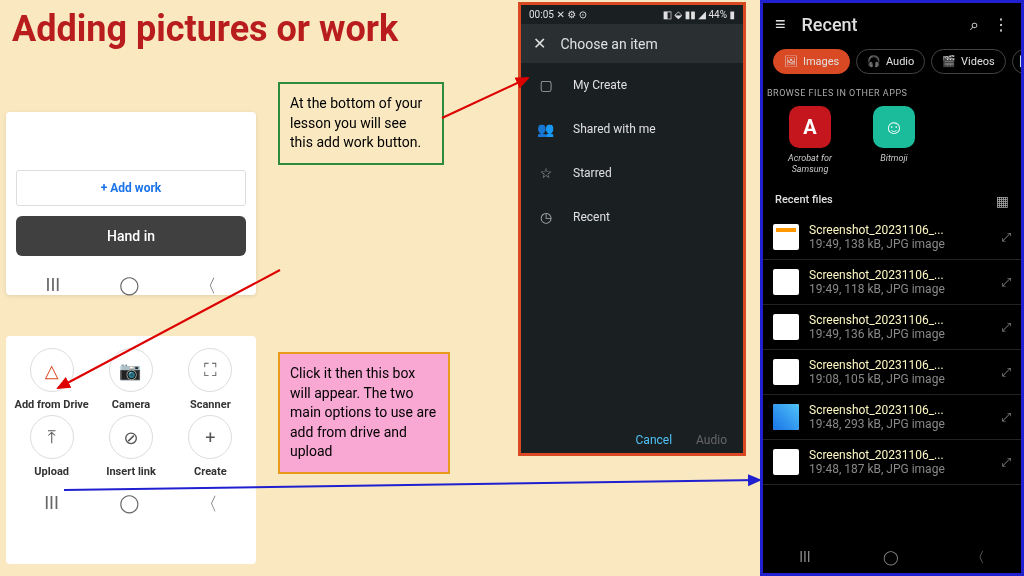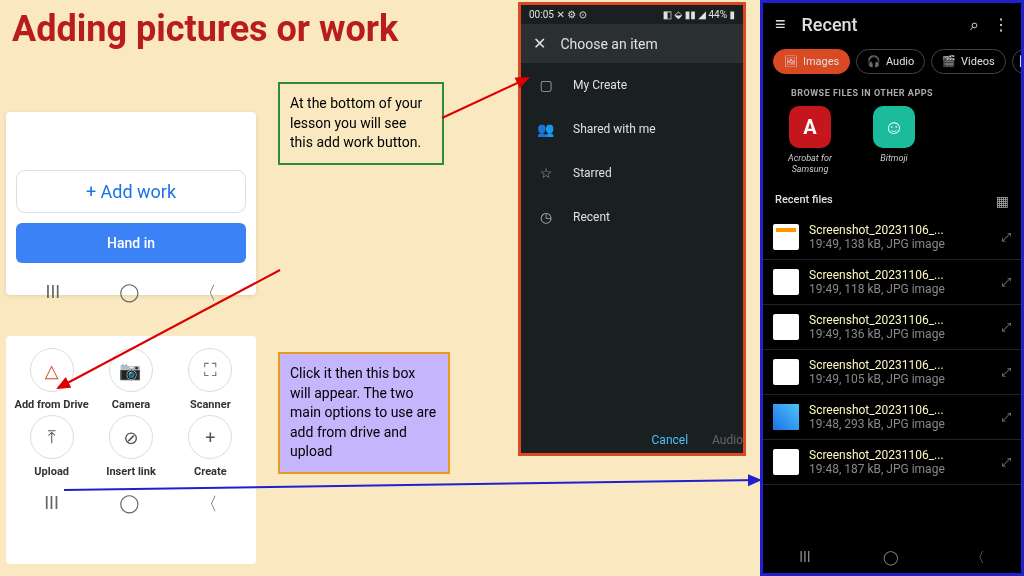--- a/index.html
+++ b/index.html
@@ -1,54 +1,54 @@
 <!DOCTYPE html>
 <html><head>
 <meta charset="utf-8">
 <style>
   * { box-sizing: border-box; margin: 0; padding: 0; }
   body { width: 1024px; height: 576px; background: #f9e8c0; font-family: -apple-system, BlinkMacSystemFont, 'Segoe UI', Roboto, sans-serif; position: relative; overflow: hidden; }
   
   .title { position: absolute; top: 8px; left: 12px; font-size: 36px; font-weight: 700; color: #b91c1c; }
   
   .ss1 { position: absolute; top: 112px; left: 6px; width: 250px; height: 183px; background: #fff; border-radius: 4px; padding: 10px; box-shadow: 0 1px 4px rgba(0,0,0,0.1); }
-  .add-work-btn { margin-top: 48px; background: #fff; border: 1px solid #ddd; border-radius: 9px; padding: 10px; text-align: center; color: #1a73e8; font-size: 18px; font-weight: 400; }
-  .hand-in-btn { margin-top: 10px; background: #3b82f6; color: #fff; border-radius: 6px; padding: 12px; text-align: center; font-size: 14px; font-weight: 500; }
+  .add-work-btn { margin-top: 48px; background: #fff; border: 1px solid #ddd; border-radius: 3px; padding: 10px; text-align: center; color: #1a73e8; font-size: 12px; font-weight: 700; }
+  .hand-in-btn { margin-top: 10px; background: #404040; color: #fff; border-radius: 6px; padding: 12px; text-align: center; font-size: 14px; font-weight: 500; }
   .android-nav { display: flex; justify-content: space-around; margin-top: 18px; color: #666; font-size: 18px; }
   
   .callout1 { position: absolute; top: 82px; left: 278px; width: 166px; border: 2px solid #2d8a3e; padding: 10px; font-size: 14px; line-height: 1.4; color: #000; }
-  .callout2 { position: absolute; top: 352px; left: 278px; width: 172px; border: 2px solid #e89a1a; padding: 10px; font-size: 14px; line-height: 1.4; color: #000; background: #c4b5fd; }
+  .callout2 { position: absolute; top: 352px; left: 278px; width: 172px; border: 2px solid #e89a1a; padding: 10px; font-size: 14px; line-height: 1.4; color: #000; background: #f9a8d4; }
   
   .ss2 { position: absolute; top: 336px; left: 6px; width: 250px; height: 228px; background: #fff; border-radius: 4px; padding: 12px 8px 4px; }
   .option-grid { display: grid; grid-template-columns: repeat(3, 1fr); gap: 4px; }
   .option-cell { text-align: center; }
   .option-icon { width: 44px; height: 44px; border: 1px solid #ddd; border-radius: 50%; margin: 0 auto 6px; display: flex; align-items: center; justify-content: center; font-size: 18px; color: #555; }
   .option-label { font-size: 11px; color: #333; font-weight: bold; }
   .option-icon.drive { color: #d94a24; }
   
   .ss3 { position: absolute; top: 2px; left: 518px; width: 228px; height: 454px; background: #1a1f22; border: 3px solid #d94a24; color: #e0e0e0; font-size: 12px; }
   .status-bar { display: flex; justify-content: space-between; padding: 4px 8px; font-size: 10px; }
   .choose-header { display: flex; align-items: center; padding: 10px 12px; font-size: 14px; background: #2a2f32; }
   .choose-header .x { margin-right: 14px; font-size: 16px; }
   .drive-item { display: flex; align-items: center; padding: 14px 16px; font-size: 12px; }
   .drive-item .ico { width: 18px; margin-right: 18px; text-align: center; font-size: 14px; color: #aaa; }
-  .dialog-footer { position: absolute; bottom: 6px; right: 0; display: flex; gap: 24px; font-size: 12px; }
+  .dialog-footer { position: absolute; bottom: 6px; right: 16px; display: flex; gap: 24px; font-size: 12px; }
   .dialog-footer .cancel { color: #4fc3f7; }
   .dialog-footer .select { color: #666; }
   
   .ss4 { position: absolute; top: 0; left: 760px; width: 264px; height: 576px; background: #000; border: 3px solid #2020d0; color: #e0e0e0; font-size: 11px; overflow: hidden; }
   .rec-header { display: flex; align-items: center; padding: 10px 12px; }
   .rec-header .ham { font-size: 18px; margin-right: 16px; }
   .rec-header .title2 { font-size: 18px; font-weight: 500; flex: 1; }
   .rec-header .search, .rec-header .more { font-size: 16px; margin-left: 14px; }
   .chip-row { display: flex; gap: 6px; padding: 4px 10px 8px; }
   .chip { border: 1px solid #444; border-radius: 14px; padding: 5px 10px; display: flex; align-items: center; gap: 5px; font-size: 11px; }
   .chip.active { background: #d94a24; border-color: #d94a24; }
   .chip .ci { font-size: 11px; }
-  .browse-lbl { padding: 6px 28px 8px; font-size: 9px; letter-spacing: 0.5px; color: #aaa; font-weight: bold; }
+  .browse-lbl { padding: 6px 4px 8px; font-size: 9px; letter-spacing: 0.5px; color: #aaa; }
   .app-row { display: flex; gap: 10px; padding: 0 10px 10px; }
   .app-cell { text-align: center; width: 74px; }
   .app-icon { width: 42px; height: 42px; border-radius: 10px; margin: 0 auto 5px; display: flex; align-items: center; justify-content: center; font-size: 20px; color: #fff; font-weight: bold; }
   .app-icon.acro { background: #c4161c; }
   .app-icon.bit { background: #1abc9c; }
   .app-icon.drv { background: #fff; }
   .app-name { font-size: 9px; color: #ccc; line-height: 1.2; font-style: italic; }
   .app-sub { font-size: 8px; color: #666; }
   .rf-head { display: flex; justify-content: space-between; padding: 8px 12px 6px; font-size: 11px; font-weight: 500; }
   .rf-head .grid { font-size: 14px; color: #aaa; }
@@ -212,21 +212,21 @@
         <div class="file-info">
           <div class="file-name">Screenshot_20231106_...</div>
           <div class="file-meta">19:49, 136 kB, JPG image</div>
         </div>
         <div class="file-expand">⤢</div>
       </div>
       <div class="file-row">
         <div class="file-thumb t4"></div>
         <div class="file-info">
           <div class="file-name">Screenshot_20231106_...</div>
-          <div class="file-meta">19:49, 105 kB, JPG image</div>
+          <div class="file-meta">19:08, 105 kB, JPG image</div>
         </div>
         <div class="file-expand">⤢</div>
       </div>
       <div class="file-row">
         <div class="file-thumb t5"></div>
         <div class="file-info">
           <div class="file-name">Screenshot_20231106_...</div>
           <div class="file-meta">19:48, 293 kB, JPG image</div>
         </div>
         <div class="file-expand">⤢</div>

